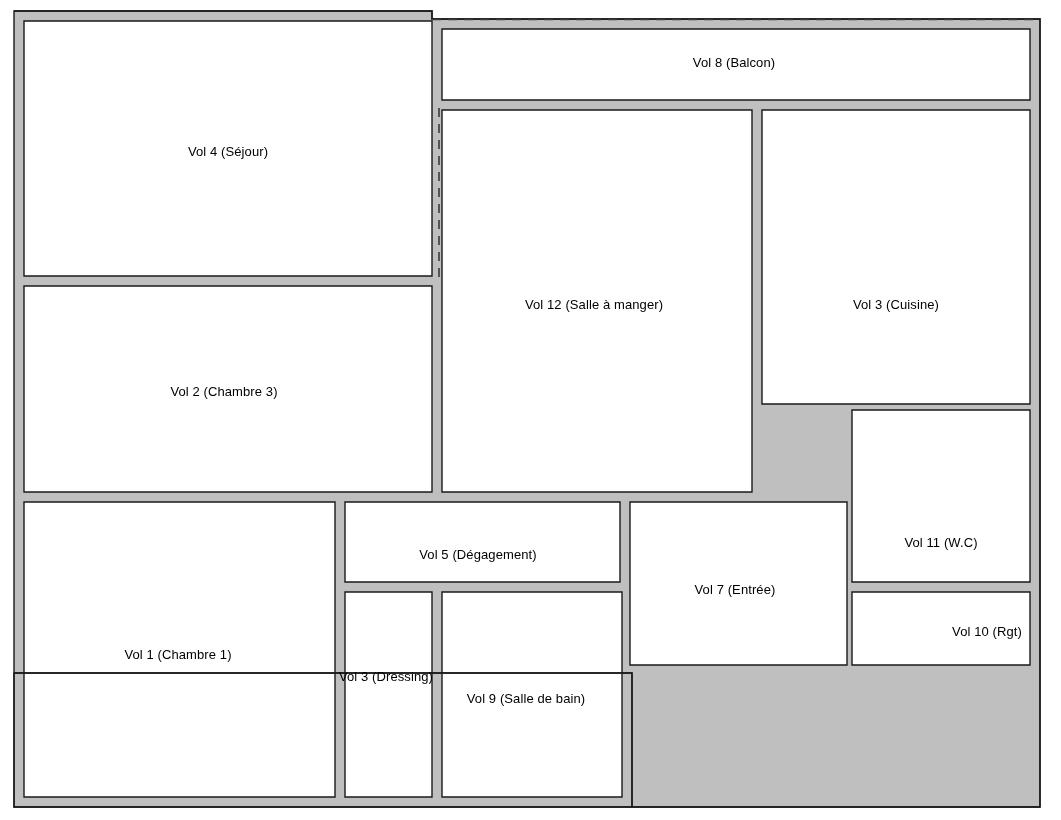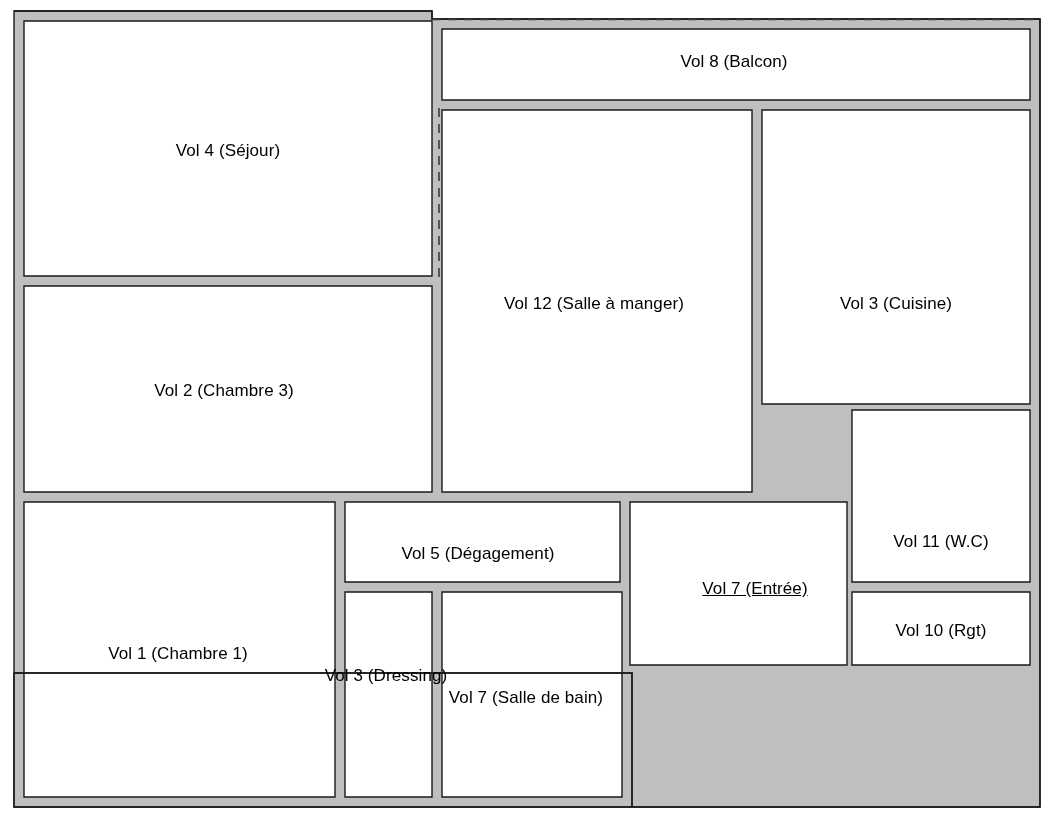--- a/index.html
+++ b/index.html
@@ -22,21 +22,21 @@
     position: absolute;
     left: 0;
     top: 0;
     width: 1061px;
     height: 820px;
     display: block;
   }
   .room-label {
     position: absolute;
     font-family: "Liberation Sans", sans-serif;
-    font-size: 17px;
+    font-size: 13px;
     color: #000000;
     white-space: nowrap;
     transform: translate(-50%, -50%);
     letter-spacing: 0.1px;
     pointer-events: none;
   }
   .wall-fill  { fill: #bfbfbf; stroke: #1a1a1a; stroke-width: 1.4; }
   .room-hit   { fill: transparent; }
   .dashed-line{ stroke: #3a3a3a; stroke-width: 1.6; fill: none;
                 stroke-dasharray: 9 7; }
@@ -83,21 +83,21 @@
     <rect class="room-hit" x="630" y="502" width="217" height="163"></rect>
     <rect class="room-hit" x="345" y="592" width="87" height="205"></rect>
     <rect class="room-hit" x="442" y="592" width="180" height="205"></rect>
   </svg>
 
   <div class="room-label" style="left:178px; top:654px;">Vol 1 (Chambre 1)</div>
   <div class="room-label" style="left:224px; top:391px;">Vol 2 (Chambre 3)</div>
   <div class="room-label" style="left:386px; top:676px;">Vol 3 (Dressing)</div>
   <div class="room-label" style="left:228px; top:151px;">Vol 4 (Séjour)</div>
   <div class="room-label" style="left:478px; top:518px;margin-top:36px;">Vol 5 (Dégagement)</div>
-  <div class="room-label" style="left:526px; top:698px;">Vol 7 (Salle de bain)</div>
-  <div class="room-label" style="left:755px; top:589px;text-decoration:underline;">Vol 7 (Entrée)</div>
+  <div class="room-label" style="left:526px; top:698px;">Vol 9 (Salle de bain)</div>
+  <div class="room-label" style="left:735px; top:589px;">Vol 7 (Entrée)</div>
   <div class="room-label" style="left:734px; top:62px;">Vol 8 (Balcon)</div>
   <div class="room-label" style="left:896px; top:304px;">Vol 3 (Cuisine)</div>
-  <div class="room-label" style="left:941px; top:631px;text-align:center;">Vol 10 (Rgt)</div>
+  <div class="room-label" style="left:987px; top:631px;text-align:center;">Vol 10 (Rgt)</div>
   <div class="room-label" style="left:941px; top:502px;margin-top:40px;">Vol 11 (W.C)</div>
   <div class="room-label" style="left:594px; top:304px;">Vol 12 (Salle à manger)</div>
 
 </div>
 
 </body></html>

